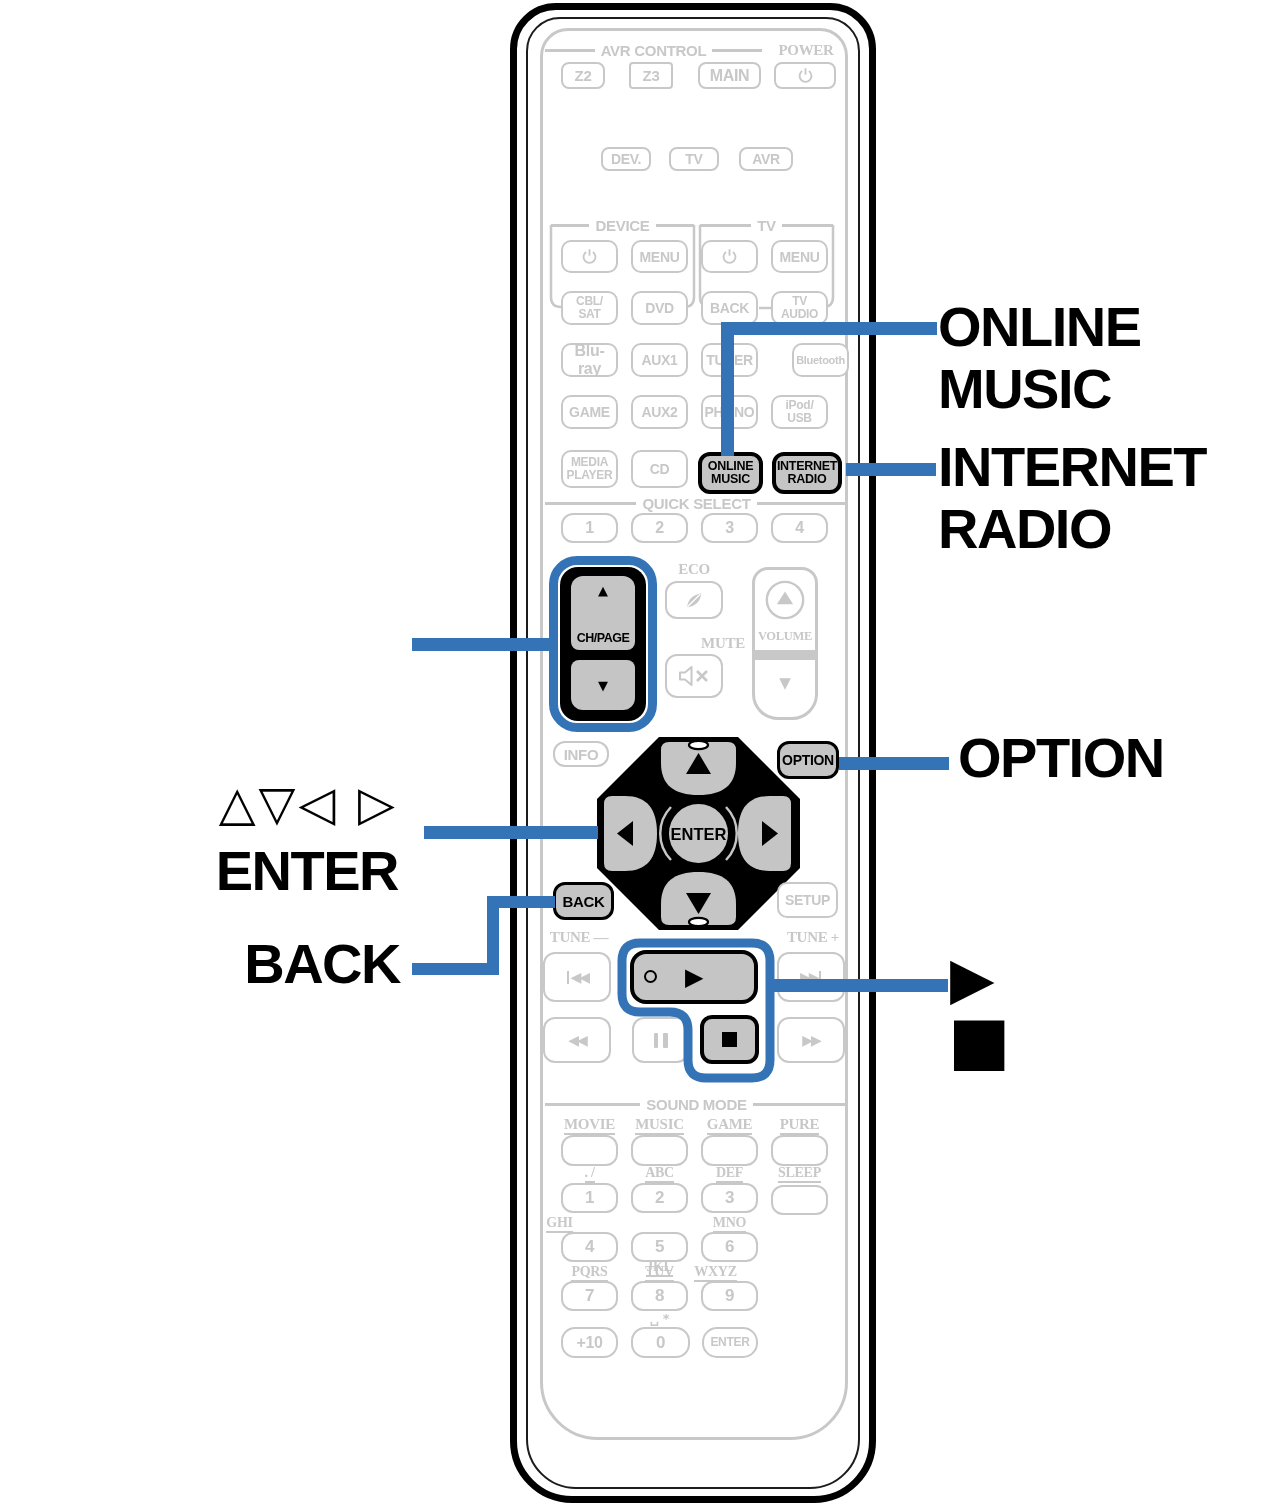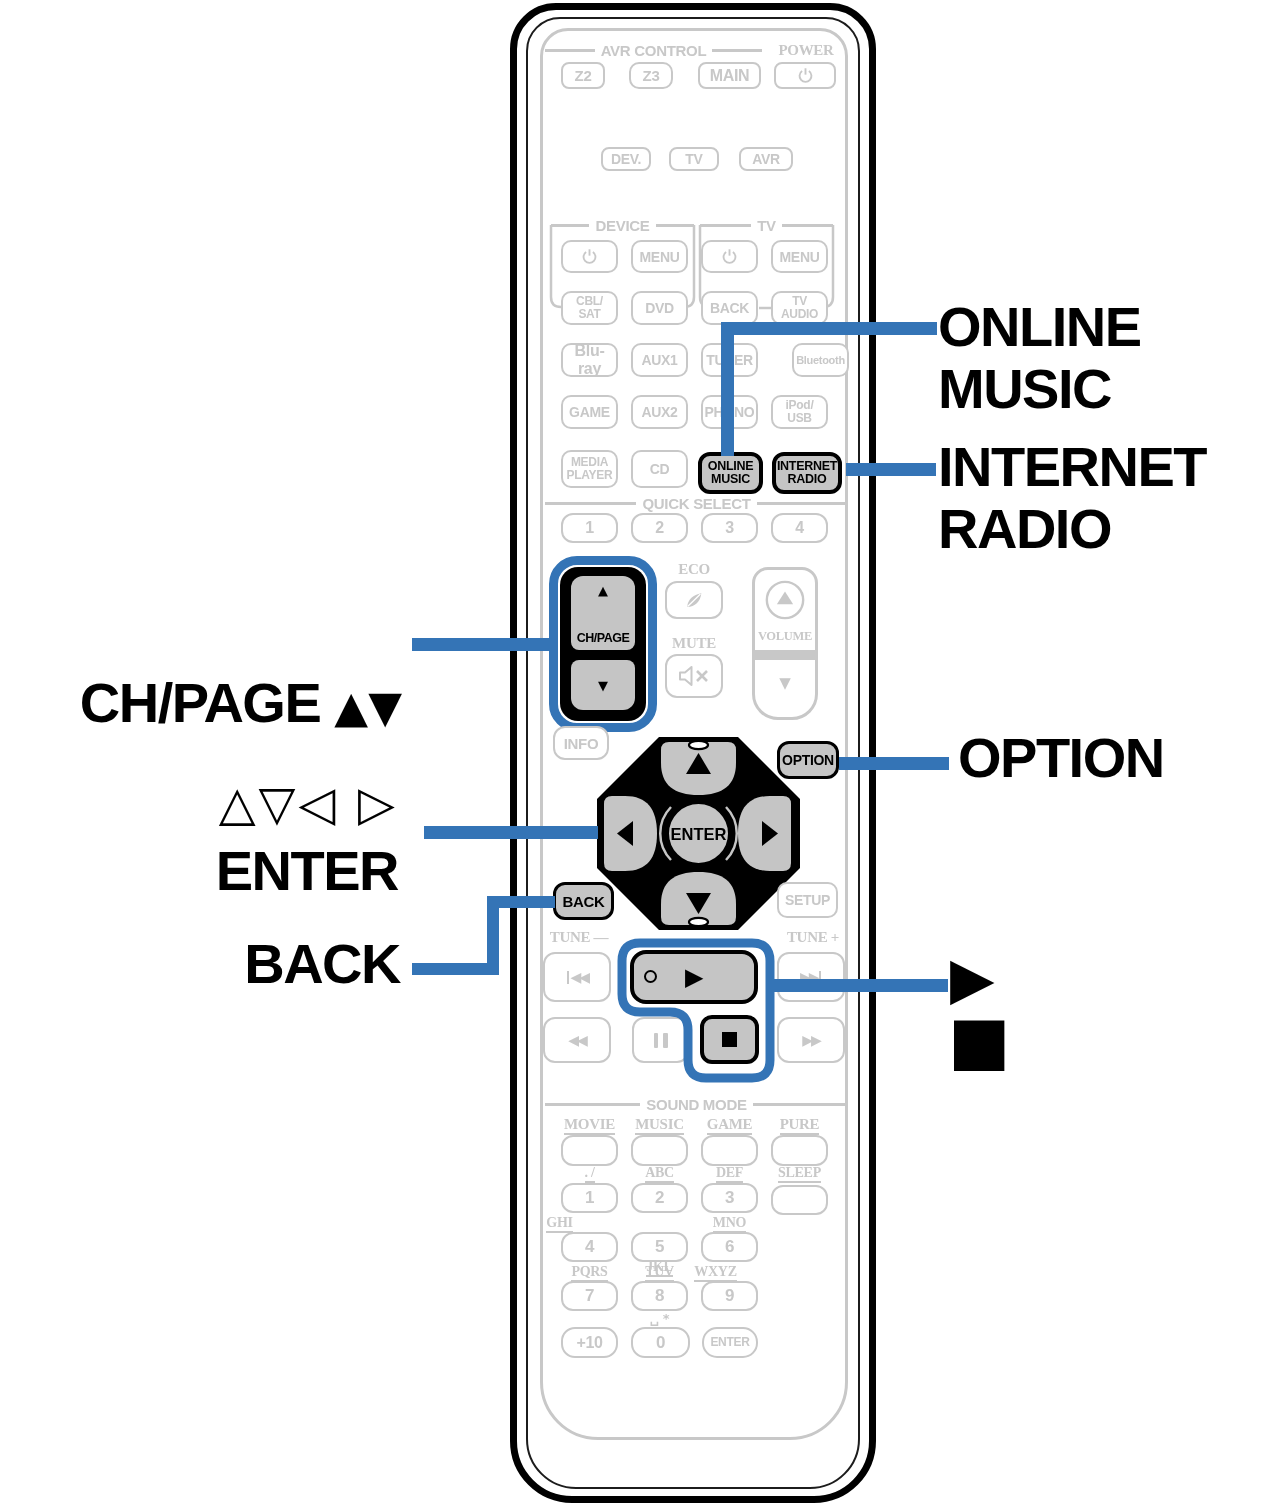--- a/index.html
+++ b/index.html
@@ -67,21 +67,21 @@
   <div class="abs" id="remote-panel"></div>
 
   <div class="hdr" style="left:545px;top:42px;width:217px;">
     <i class="ln"></i>
       <span>AVR CONTROL</span>
       <i class="ln"></i>
   </div>
   <div class="slab" style="left:774px;top:42px;width:64px;font-size:15px;">POWER</div>
 
   <div class="btn light fs15" style="left:561px;top:62px;width:44px;height:27px;border-radius:8px;">Z2</div>
-  <div class="btn light fs15" style="left:629px;top:62px;width:44px;height:27px;border-radius:10px;">Z3</div>
+  <div class="btn light fs15" style="left:629px;top:62px;width:44px;height:27px;border-radius:4px;">Z3</div>
   <div class="btn light fs16" style="left:698px;top:62px;width:63px;height:27px;border-radius:8px;">MAIN</div>
   <div class="btn light" style="left:774px;top:62px;width:62px;height:27px;border-radius:8px;">
     <svg width="17" height="17" viewBox="0 0 20 20">
         <path d="M6 4.8 A7 7 0 1 0 14 4.8" fill="none" stroke="#c8c8c8" stroke-width="2.2"></path>
         <line x1="10" y1="1.5" x2="10" y2="9" stroke="#c8c8c8" stroke-width="2.2"></line>
       </svg>
   </div>
 
   <div class="btn light fs14" style="left:601px;top:147px;width:50px;height:24px;border-radius:8px;">DEV.</div>
   <div class="btn light fs14" style="left:669px;top:147px;width:50px;height:24px;border-radius:8px;">TV</div>
@@ -169,41 +169,41 @@
     <span class="g" style="font-size:13px;">▼</span>
   </div>
 
   <div class="slab" style="left:663px;top:561px;width:62px;font-size:15px;">ECO</div>
   <div class="btn light" style="left:665px;top:581px;width:58px;height:38px;border-radius:12px;">
     <svg width="24" height="22" viewBox="0 0 24 24">
       <path d="M4.5 19.5 C5.5 10.5 11 6.5 20 4.5 C19 13.5 13 19.5 4.5 19.5 Z" fill="#c8c8c8"></path>
       <path d="M5 19 C10 14.5 14.5 10 19 5.5" stroke="#fff" stroke-width="1.4" fill="none"></path>
     </svg>
   </div>
-  <div class="slab" style="left:663px;top:635px;width:62px;font-size:15px;">MUTE</div>
+  <div class="slab" style="left:692px;top:635px;width:62px;font-size:15px;">MUTE</div>
   <div class="btn light" style="left:665px;top:654px;width:58px;height:44px;border-radius:12px;">
     <svg width="32" height="22" viewBox="0 0 32 22">
       <path d="M2 7.5 h5 l6.5 -5.5 v18 l-6.5 -5.5 h-5 z" fill="none" stroke="#c8c8c8" stroke-width="2" stroke-linejoin="round"></path>
       <path d="M19 6 L29 16 M29 6 L19 16" stroke="#c8c8c8" stroke-width="2.6"></path>
     </svg>
   </div>
 
   <div class="abs" id="volume-block">
     <div class="abs" style="left:8px;top:8px;width:44px;height:44px;">
       <svg width="44" height="44" viewBox="0 0 46 46">
         <circle cx="23" cy="23" r="19" fill="none" stroke="#c8c8c8" stroke-width="2.5"></circle>
         <polygon points="23,14 14.5,27.5 31.5,27.5" fill="#c8c8c8"></polygon>
       </svg>
     </div>
     <div class="slab" style="left:0;top:59px;width:60px;font-size:12.5px;">VOLUME</div>
     <div class="abs" style="left:-1px;top:80px;width:62px;height:10px;background:var(--gray);"></div>
     <div class="abs g" style="left:0;top:104px;width:60px;text-align:center;color:var(--gray);font-size:15px;">▼</div>
   </div>
 
-  <div class="btn light fs15" style="left:553px;top:726px;width:56px;height:34px;border-radius:12px;">INFO</div>
+  <div class="btn light fs15" style="left:553px;top:741px;width:56px;height:26px;border-radius:12px;">INFO</div>
   <div class="btn dark fs14" style="left:777px;top:741px;width:62px;height:38px;border-radius:12px;">OPTION</div>
 
   <div class="abs" style="left:595px;top:733px;width:210px;height:200px;">
     <svg width="210" height="200" viewBox="0 0 210 200">
       <polygon points="64,4 143,4 205,66 205,135 143,197 64,197 2,135 2,66" fill="#000"></polygon>
       <path d="M74,9 H133 Q141,9 141,17 V30 C141,52 128,62 103.5,62 C79,62 66,52 66,30 V17 Q66,9 74,9 Z" fill="#c5c5c5"></path>
       <path d="M66,184 V171 C66,149 79,139 103.5,139 C128,139 141,149 141,171 V184 Q141,192 133,192 H74 Q66,192 66,184 Z" fill="#c5c5c5"></path>
       <path d="M9,71 V130 Q9,138 17,138 H30 C52,138 62,125 62,100.5 C62,76 52,63 30,63 H17 Q9,63 9,71 Z" fill="#c5c5c5"></path>
       <path d="M196,71 V130 Q196,138 188,138 H175 C153,138 143,125 143,100.5 C143,76 153,63 175,63 H188 Q196,63 196,71 Z" fill="#c5c5c5"></path>
       <polygon points="103.5,20 91,41 116,41" fill="#000"></polygon>
@@ -305,23 +305,20 @@
   <div class="bl" style="left:424px;top:826px;width:174px;height:13px;"></div>
   <div class="bl" style="left:487px;top:896px;width:68px;height:12px;"></div>
   <div class="bl" style="left:487px;top:896px;width:12px;height:79px;"></div>
   <div class="bl" style="left:412px;top:963px;width:80px;height:12px;"></div>
   <div class="bl" style="left:768px;top:979px;width:180px;height:13px;"></div>
 
   <div class="callout" style="left:938px;top:296px;">ONLINE
 MUSIC</div>
   <div class="callout" style="left:938px;top:436px;">INTERNET
 RADIO</div>
-  <div class="callout rt" style="left:0;top:610px;width:402px;">
-    <span>CH/PAGE </span><span class="g" style="font-size:44px;letter-spacing:0;">▲▼</span>
-  </div>
   <div class="callout rt g" style="left:0;top:772px;width:398px;font-size:48px;letter-spacing:3px;">△▽◁ ▷</div>
   <div class="callout rt" style="left:0;top:840px;width:398px;">ENTER</div>
   <div class="callout rt" style="left:0;top:933px;width:400px;">BACK</div>
   <div class="callout" style="left:958px;top:727px;">OPTION</div>
   <div class="callout g" style="left:950px;top:945px;font-size:58px;line-height:66px;">▶</div>
   <div class="callout g" style="left:948px;top:1006px;font-size:66px;line-height:70px;">■</div>
 
 </div>
 
 </body></html>

